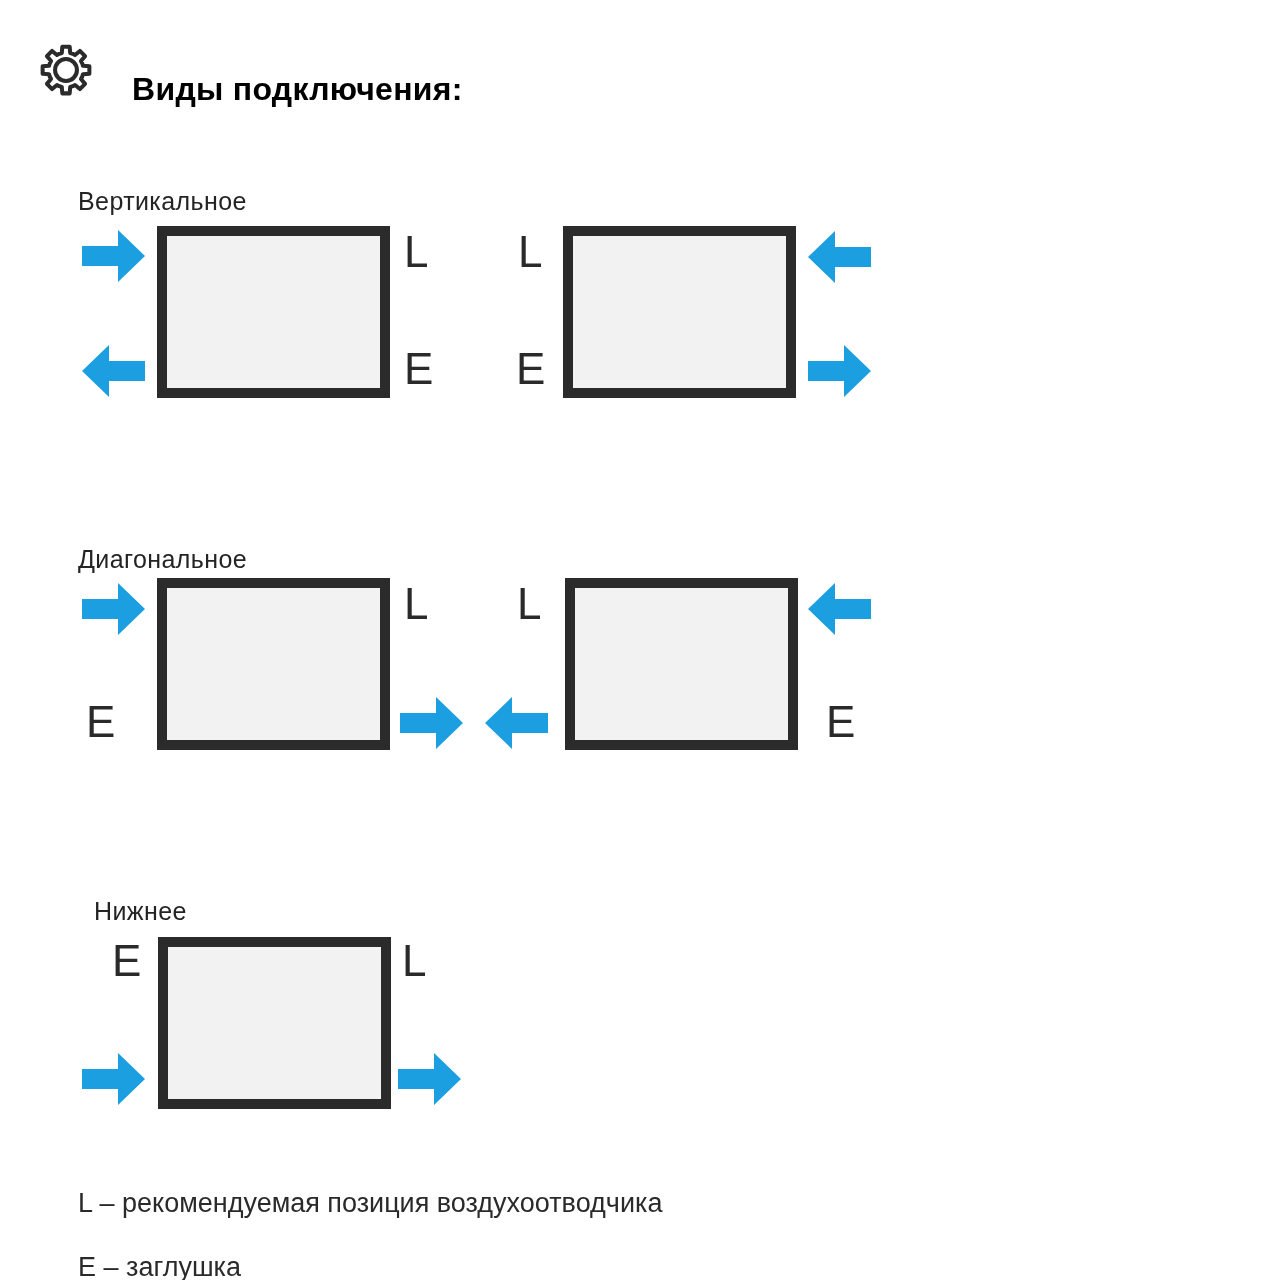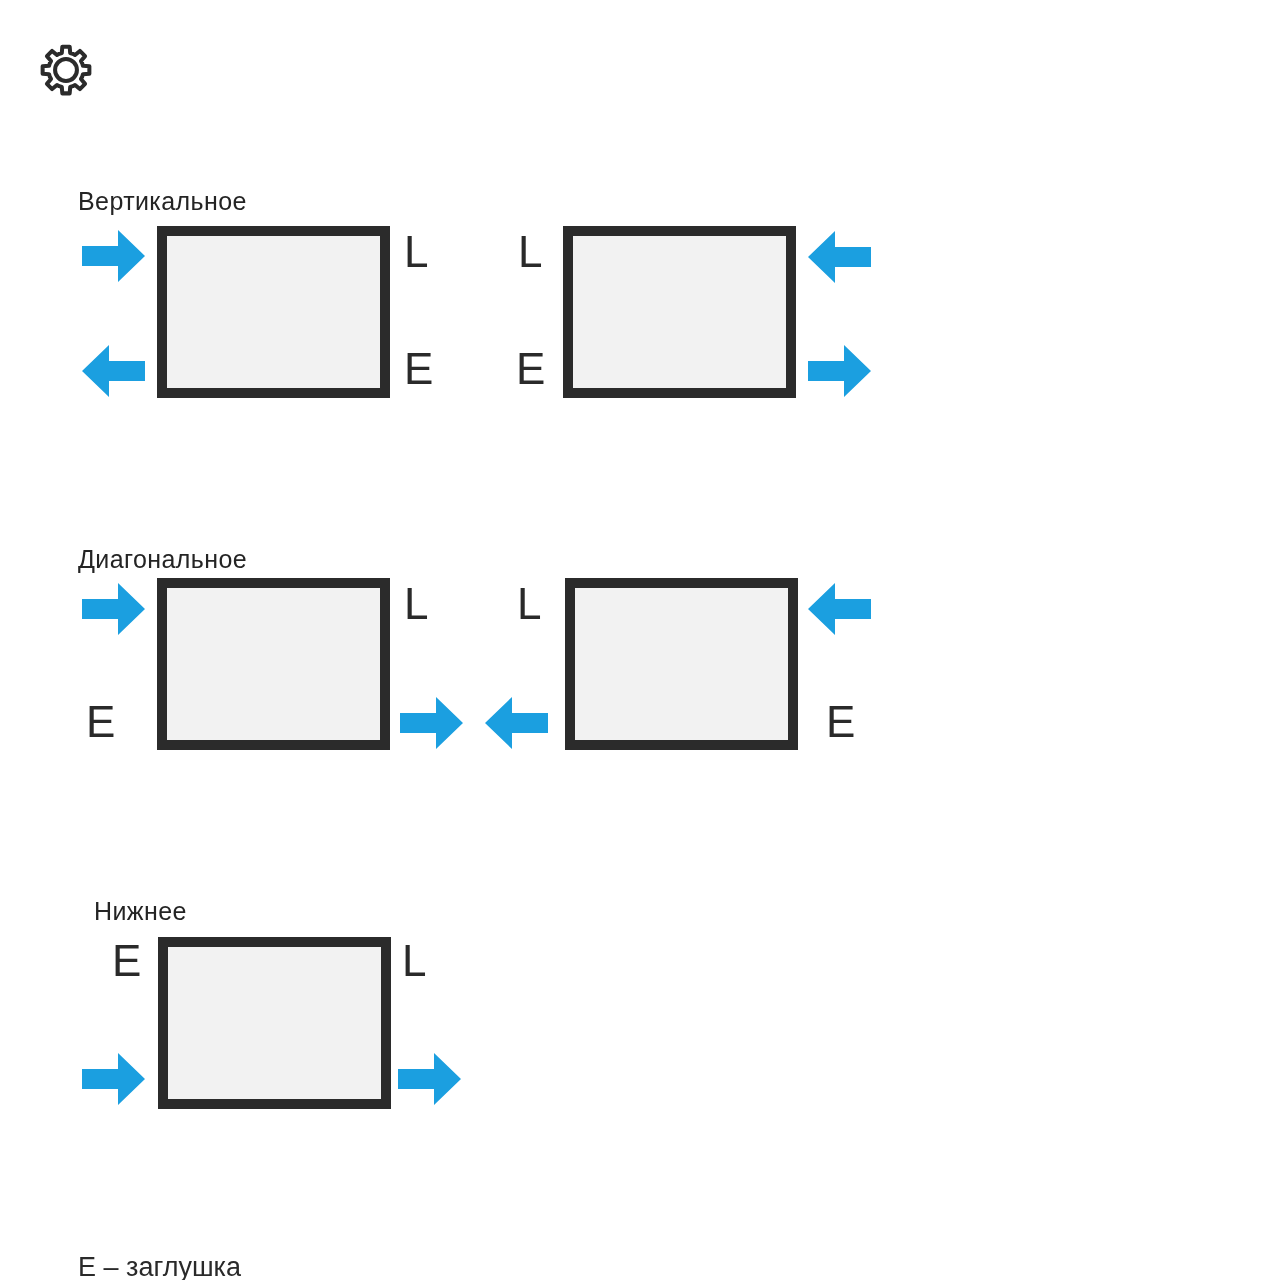--- a/index.html
+++ b/index.html
@@ -80,20 +80,21 @@
 
 <div class="page">
 
   <header class="layer">
     <span class="gear">
       <svg viewBox="-32 -32 64 64" xmlns="http://www.w3.org/2000/svg">
         <polygon fill="none" stroke="#2b2b2b" stroke-width="4.6" stroke-linejoin="round" points="19.4,-4.8 26.7,-4.2 26.7,4.2 19.4,4.8 18.5,7.7 17.1,10.3 21.8,15.9 15.9,21.8 10.3,17.1 7.7,18.5 4.8,19.4 4.2,26.7 -4.2,26.7 -4.8,19.4 -7.7,18.5 -10.3,17.1 -15.9,21.8 -21.8,15.9 -17.1,10.3 -18.5,7.7 -19.4,4.8 -26.7,4.2 -26.7,-4.2 -19.4,-4.8 -18.5,-7.7 -17.1,-10.3 -21.8,-15.9 -15.9,-21.8 -10.3,-17.1 -7.7,-18.5 -4.8,-19.4 -4.2,-26.7 4.2,-26.7 4.8,-19.4 7.7,-18.5 10.3,-17.1 15.9,-21.8 21.8,-15.9 17.1,-10.3 18.5,-7.7"></polygon>
         <circle cx="0" cy="0" r="12.5" fill="none" stroke="#2b2b2b" stroke-width="4.6"></circle>
       </svg>
     </span>
+    <h1 class="page-title">Виды подключения:</h1>
   </header>
 
   <section class="layer">
     <h2 class="section-title st-vertical">Вертикальное</h2>
 
     <div>
       <span class="arrow" style="left:82px; top:230px;">
         <svg viewBox="0 0 63 52">
             <polygon fill="currentColor" points="0,16 36,16 36,0 63,26 36,52 36,36 0,36"></polygon>
           </svg>
@@ -175,16 +176,17 @@
       </span>
       <span class="arrow" style="left:398px; top:1053px;">
         <svg viewBox="0 0 63 52">
             <polygon fill="currentColor" points="0,16 36,16 36,0 63,26 36,52 36,36 0,36"></polygon>
           </svg>
       </span>
     </div>
   </section>
 
   <footer class="layer">
+    <div class="legend-line legend-1">L – рекомендуемая позиция воздухоотводчика</div>
     <div class="legend-line legend-2">E – заглушка</div>
   </footer>
 
 </div>
 
 </body></html>

